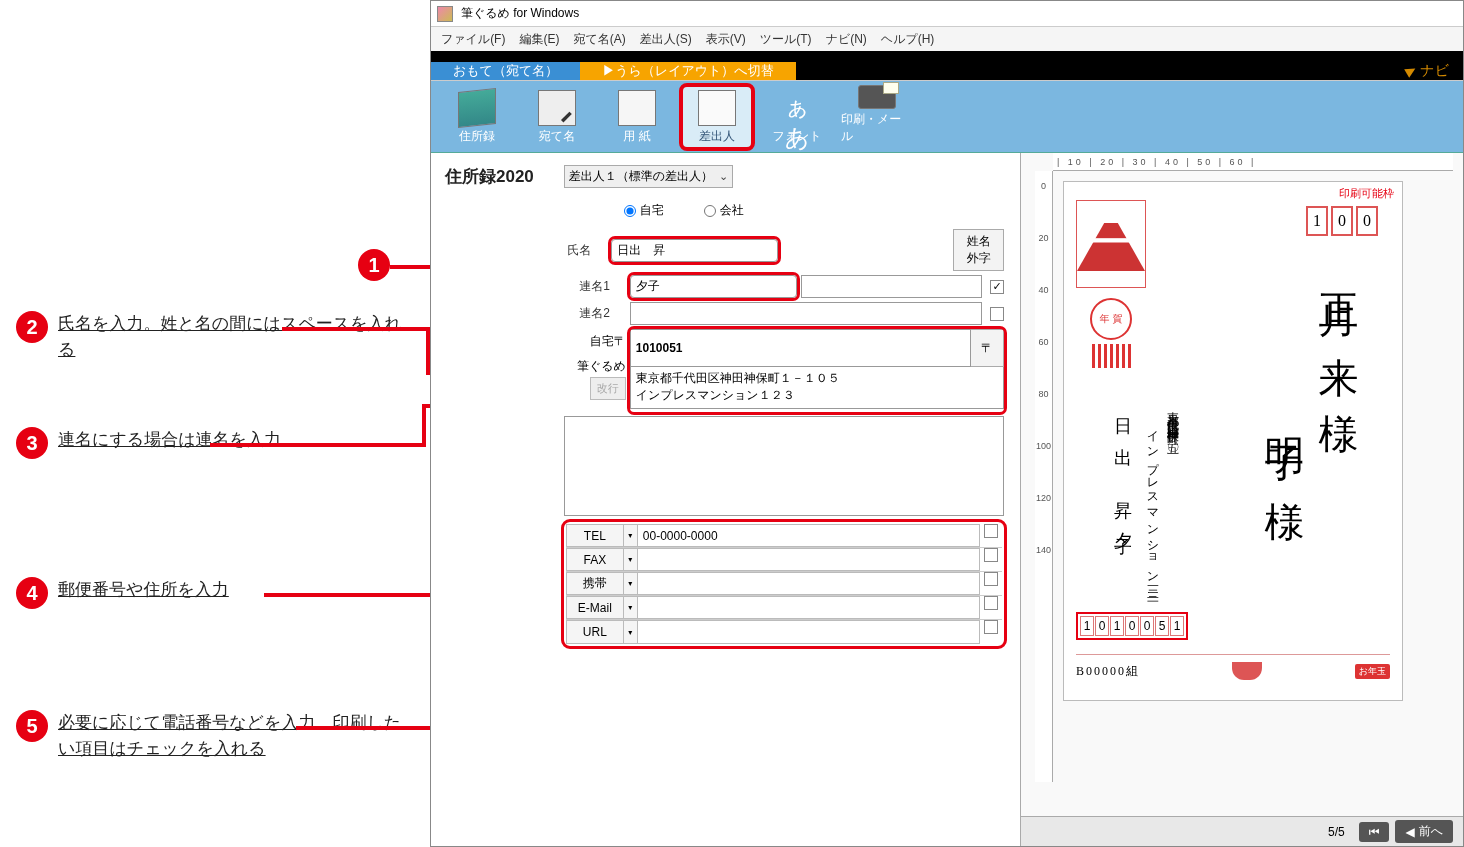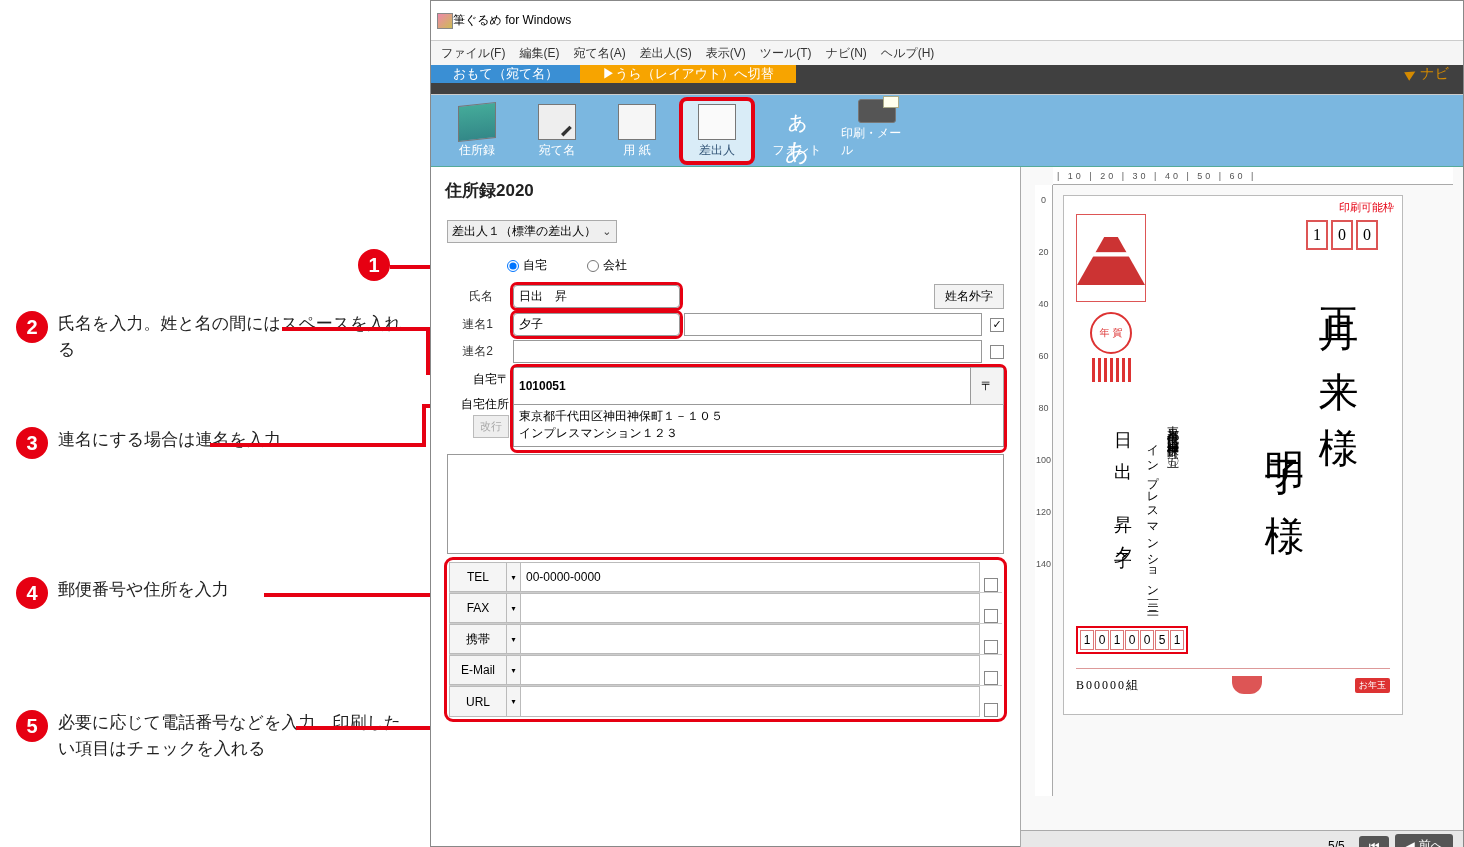--- a/index.html
+++ b/index.html
@@ -1,29 +1,29 @@
 <!DOCTYPE html>
 <html><head>
 <meta charset="utf-8">
 <style>
 * { box-sizing: border-box; margin: 0; padding: 0; }
 body { font-family: "Meiryo", "MS PGothic", sans-serif; font-size: 12px; background: #fff; width: 1464px; height: 847px; position: relative; overflow: hidden; }
 
 
 .annot { position: absolute; display: flex; align-items: flex-start; gap: 10px; }
 .annot .num { width: 32px; height: 32px; border-radius: 50%; background: #e60012; color: #fff; font-weight: bold; font-size: 20px; display: flex; align-items: center; justify-content: center; flex-shrink: 0; }
-.annot .txt { font-size: 17px; color: #222; line-height: 1.5; }
+.annot .txt { font-size: 17px; color: #222; line-height: 1.5; text-decoration: underline; }
 .connector { position: absolute; background: #e60012; }
 
 
 .app { position: absolute; left: 430px; top: 0; width: 1034px; height: 847px; border: 1px solid #888; background: #fff; }
-.titlebar { height: 40px; background: #fff; border-bottom: 1px solid #ccc; display: flex; align-items: center; padding: 0 6px; gap: 0; }
+.titlebar { height: 26px; background: #fff; border-bottom: 1px solid #ccc; display: flex; align-items: center; padding: 0 6px; gap: 8px; }
 .titlebar .icon { width: 16px; height: 16px; background: linear-gradient(135deg,#e8a,#cb5); border: 1px solid #888; }
 .menubar { height: 24px; display: flex; align-items: center; gap: 14px; padding: 0 10px; color: #333; font-size: 12px; background: #f5f5f5; }
-.tabbar { height: 30px; display: flex; align-items: flex-start; background: #404040; border-bottom: 1px solid #ccc; }
+.tabbar { height: 30px; display: flex; align-items: flex-end; background: #000000; border-bottom: 1px solid #ccc; }
 .tabbar .tab { padding: 0 22px; display: flex; align-items: center; color: #fff; font-size: 13px; }
 .tabbar .tab.active { background: #3a8fd4; }
 .tabbar .tab.alt { background: #f7a400; }
 .tabbar .spacer { flex: 1; }
 .tabbar .navi { color: #d48a00; display: flex; align-items: center; padding: 0 14px; font-size: 14px; }
 .tabbar .navi::before { content: ""; display: inline-block; width: 0; height: 0; border-left: 10px solid #d48a00; border-top: 5px solid transparent; border-bottom: 5px solid transparent; margin-right: 4px; transform: rotate(-30deg); }
 
 .toolbar { height: 72px; background: #7bb7e0; display: flex; align-items: center; padding: 4px 10px; gap: 8px; border-bottom: 1px solid #5a9; }
 .tbtn { width: 72px; height: 64px; display: flex; flex-direction: column; align-items: center; justify-content: flex-end; padding-bottom: 4px; color: #fff; font-size: 12px; border-radius: 3px; position: relative; }
 .tbtn .icon { width: 38px; height: 36px; margin-bottom: 2px; background: #fff; border: 1px solid #777; position: relative; }
@@ -32,21 +32,21 @@
 .icon-book { background: linear-gradient(#4a9,#388) !important; transform: skewY(-6deg); }
 .icon-addr { background: #eee !important; }
 .icon-addr::after { content: ""; position: absolute; right: 2px; bottom: 2px; width: 12px; height: 12px; background: #333; clip-path: polygon(0 80%, 70% 10%, 90% 30%, 20% 100%); }
 .icon-paper { background: #f6f6f6 !important; }
 .icon-sender { background: #fafafa !important; }
 .icon-font { background: transparent !important; border: none !important; color: #fff; font-size: 24px; text-align: center; }
 .icon-print { background: #555 !important; border-radius: 3px; }
 .icon-print::after { content:""; position:absolute; right:-4px; top:-4px; width:14px; height:10px; background:#ffe; border:1px solid #aa8; }
 
 .content { display: flex; height: calc(100% - 152px); }
-.left { width: 590px; border-right: 1px solid #aaa; display: flex; flex-direction: column; }
+.left { width: 590px; border-right: 1px solid #aaa; display: flex; flex-direction: row; }
 .left-head { padding: 12px 14px 6px; }
 .left-head h2 { font-size: 17px; font-weight: bold; color: #222; }
 .sub-tools { display: flex; align-items: center; padding: 6px 14px; border-bottom: 1px solid #ccc; gap: 14px; color: #555; font-size: 12px; }
 .sub-tools .right { margin-left: auto; color: #555; }
 .sub-tools .right::after { content: " ▼"; font-size: 9px; }
 
 .form-area { padding: 12px 16px; flex: 1; overflow: auto; position: relative; }
 .dropdown { border: 1px solid #aaa; background: #efefef; padding: 2px 4px; font-size: 12px; display: inline-flex; align-items: center; gap: 6px; margin-bottom: 10px; }
 .dropdown::after { content: "⌄"; font-size: 11px; color: #444; }
 .radios { display: flex; gap: 40px; margin: 4px 0 10px 60px; font-size: 12px; }
@@ -64,21 +64,21 @@
 
 .addr-block { display: flex; gap: 4px; margin-bottom: 4px; align-items: flex-start; }
 .addr-fields { flex: 1; outline: 3px solid #e60012; border-radius: 4px; padding: 0; }
 .addr-fields input[type=text] { border: 1px solid #999; padding: 18px 5px; font-size: 12px; height: 38px; font-weight: bold; }
 .addr-fields textarea { width: 100%; border: 1px solid #999; border-top: none; padding: 3px 5px; font-size: 12px; height: 42px; resize: none; font-family: inherit; }
 .kaigyou { border: 1px solid #bbb; background: #eee; color: #aaa; font-size: 11px; padding: 3px 6px; margin-top: 2px; }
 
 .big-text { width: 100%; height: 100px; border: 1px solid #999; }
 
 .contact-block { outline: 3px solid #e60012; border-radius: 6px; padding: 2px; margin-top: 6px; }
-.crow { display: flex; align-items: flex-end; border-bottom: 1px solid #ccc; height: 31px; }
+.crow { display: flex; align-items: flex-start; border-bottom: 1px solid #ccc; height: 24px; }
 .crow:last-child { border-bottom: none; }
 .crow .clbl { width: 58px; text-align: center; font-size: 12px; border: 1px solid #bbb; background: #f5f5f5; height: 100%; display: flex; align-items: center; justify-content: center; }
 .crow .cdrop { width: 14px; height: 100%; border: 1px solid #bbb; border-left: none; background: #f5f5f5; display: flex; align-items: center; justify-content: center; font-size: 8px; }
 .crow input { flex: 1; border: 1px solid #bbb; border-left: none; padding: 2px 5px; font-size: 12px; height: 100%; }
 .crow .chk { width: 14px; height: 14px; border: 1px solid #888; margin: 0 4px; }
 
 
 .right-pane { flex: 1; display: flex; flex-direction: column; background: #fff; }
 .preview-title { padding: 10px 12px; font-size: 13px; color: #333; border-bottom: 1px solid #ccc; }
 .preview-body { flex: 1; display: flex; position: relative; background: #f9f9f9; }
@@ -242,21 +242,21 @@
         </div>
         <div class="row">
           <span class="lbl">連名2</span>
           <input type="text" style="">
           <span class="chk"></span>
         </div>
 
         <div class="addr-block">
           <div style="width:62px; text-align:right;">
             <div style="font-size:12px; padding-top:4px;">自宅〒</div>
-            <div style="font-size:12px; padding-top:8px;">自宅住所</div>
+            <div style="font-size:12px; padding-top:8px;">筆ぐるめ</div>
             <button class="kaigyou">改行</button>
           </div>
           <div class="addr-fields">
             <div style="display:flex;">
               <input type="text" style="flex: 1 1 0%;" value="1010051">
               <button class="btn-sm" style="border-left:none">〒</button>
             </div>
             <textarea style="">東京都千代田区神田神保町１－１０５
 インプレスマンション１２３</textarea>
           </div>

